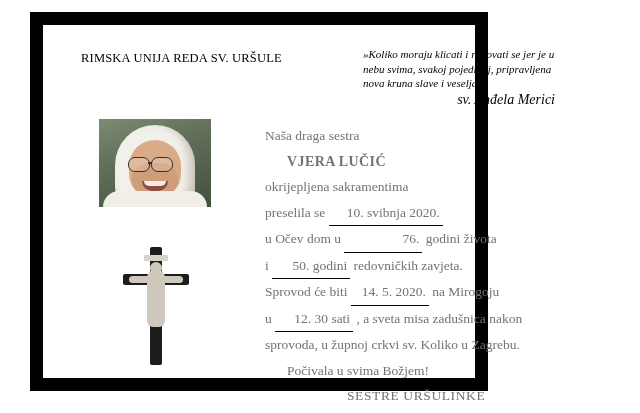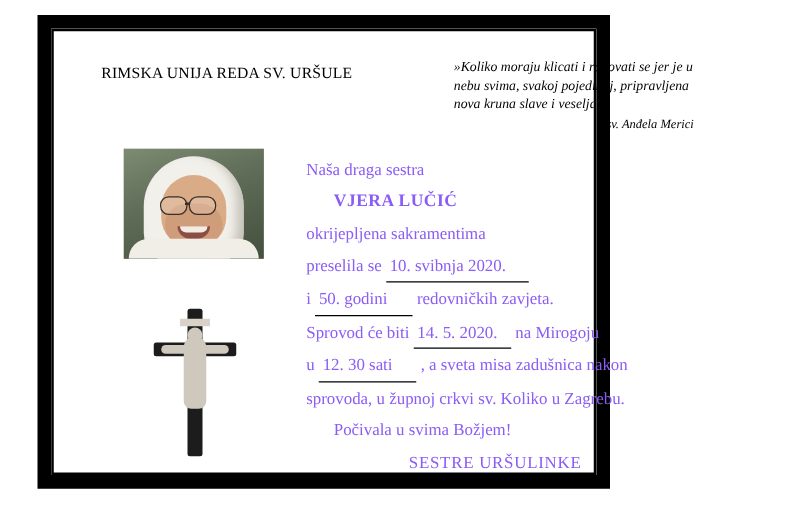--- a/index.html
+++ b/index.html
@@ -81,21 +81,21 @@
     width: 200px;
     font-style: italic;
     font-size: 11px;
     line-height: 14.5px;
     text-align: left;
     color: #000;
   }
   .quote-attr {
     display: block;
     text-align: right;
-    font-size: 10px;
+    font-size: 14px;
     font-style: italic;
     margin-top: 2px;
     padding-right: 8px;
   }
 
   
   .left-col {
     position: absolute;
     left: 54px;
     top: 92px;
@@ -247,37 +247,37 @@
     left: 27px;
     top: 8px;
     width: 24px;
     height: 6px;
     background: #d8d2c8;
   }
 
   
   .main-text {
     position: absolute;
-    left: 194px;
+    left: 214px;
     top: 96px;
     width: 310px;
     font-size: 13.5px;
     line-height: 25.5px;
-    color: #8b5cf6;
+    color: #737373;
   }
   .line { white-space: nowrap; }
   .name {
     font-weight: bold;
     letter-spacing: 0.4px;
     font-size: 14px;
   }
   .fill {
     display: inline-block;
     border-bottom: 1px solid #000;
-    text-align: left;
+    text-align: right;
     padding: 0 3px;
   }
   .w-md { min-width: 72px; }
   .w-lg { min-width: 108px; }
   .indent-1 { padding-left: 6px; }
   .indent-2 { padding-left: 28px; }
   .sign {
     padding-left: 88px;
     letter-spacing: 0.6px;
     font-size: 13.5px;
@@ -333,20 +333,25 @@
 
       <div class="line indent-2 name">VJERA LUČIĆ</div>
 
       <div class="line indent-1">okrijepljena sakramentima</div>
 
       <div class="line indent-1">
         <span>preselila se</span>
         <span class="fill w-lg">10. svibnja 2020.</span>
       </div>
 
+      <div class="line indent-1">
+        <span>u Očev dom u</span>
+        <span class="fill w-md">76.</span>
+        <span>godini života</span>
+      </div>
 
       <div class="line indent-1">
         <span>i</span>
         <span class="fill w-md">50. godini</span>
         <span>redovničkih zavjeta.</span>
       </div>
 
       <div class="line indent-1">
         <span>Sprovod će biti</span>
         <span class="fill w-md">14. 5. 2020.</span>

